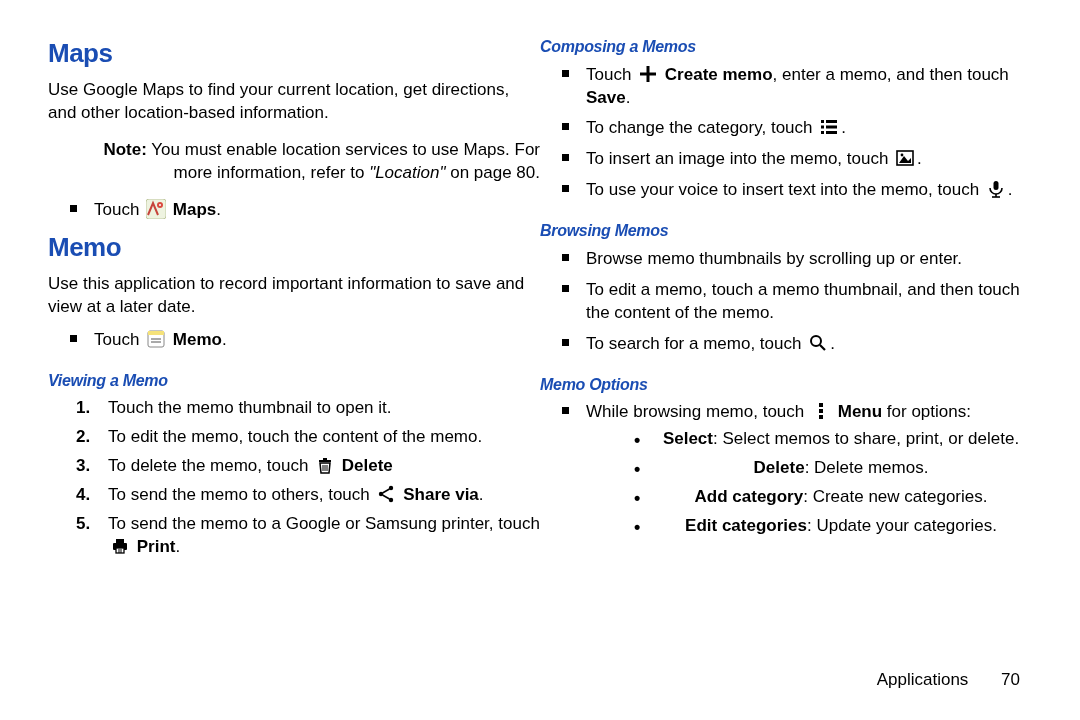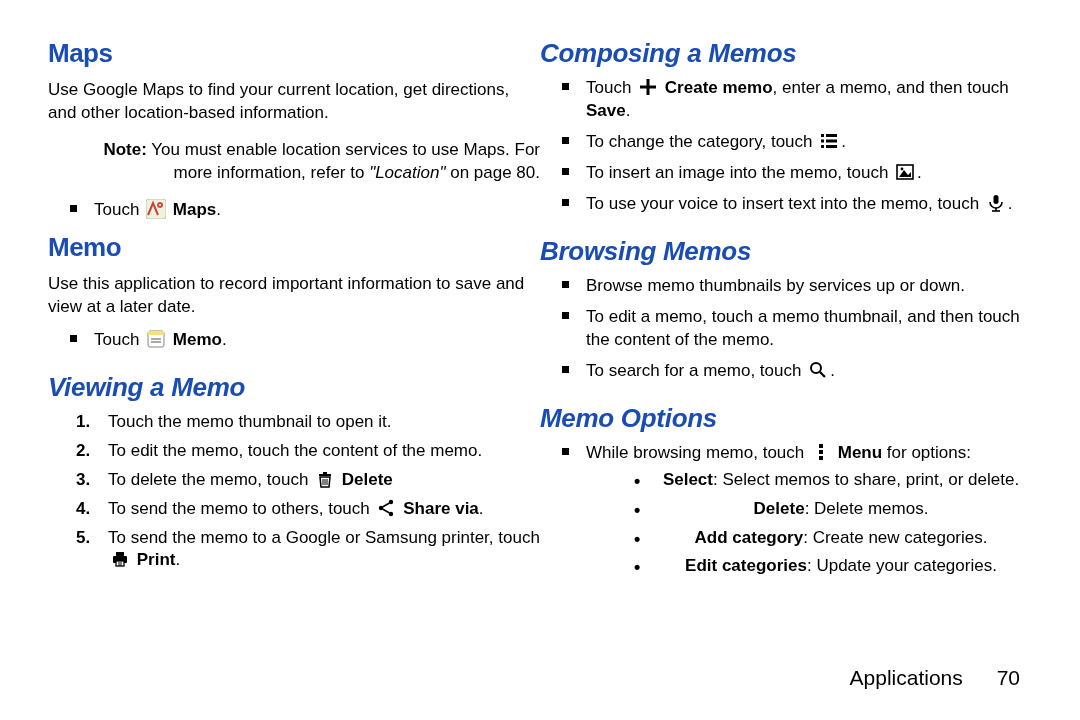--- a/index.html
+++ b/index.html
@@ -27,21 +27,21 @@
     color: #1a4db3;
     font-weight: 900;
     font-size: 26px;
     margin: 6px 0 8px 0;
     letter-spacing: -0.5px;
   }
   h2.sub {
     color: #1a4db3;
     font-style: italic;
     font-weight: 900;
-    font-size: 26px;
+    font-size: 16px;
     margin: 18px 0 6px 0;
     letter-spacing: -0.3px;
   }
   p {
     margin: 4px 0 10px 0;
   }
   .note {
     margin: 14px 0 14px 32px;
     text-indent: -46px;
     padding-left: 46px;
@@ -104,21 +104,21 @@
     left: 48px;
     top: 0;
     font-weight: 900;
     font-size: 18px;
   }
   .bold { font-weight: 900; }
   .footer {
     position: absolute;
     right: 60px;
     bottom: 28px;
-    font-size: 21px;
+    font-size: 17px;
   }
   .footer .chap { margin-right: 28px; }
   
   .ico {
     display: inline-block;
     vertical-align: -4px;
     width: 20px;
     height: 20px;
     margin: 0 2px;
   }
@@ -229,21 +229,21 @@
               <rect x="7.5" y="2" width="5" height="9" rx="2.5" fill="#000"></rect>
               <path d="M4 9 a6 6 0 0 0 12 0" fill="none" stroke="#000" stroke-width="1.6"></path>
               <line x1="10" y1="15" x2="10" y2="18" stroke="#000" stroke-width="1.6"></line>
               <line x1="6" y1="18" x2="14" y2="18" stroke="#000" stroke-width="1.6"></line>
             </svg></span><span>.</span>
       </li>
     </ul>
 
     <h2 class="sub">Browsing Memos</h2>
     <ul class="bullets">
-      <li>Browse memo thumbnails by services up or down.</li>
+      <li>Browse memo thumbnails by scrolling up or enter.</li>
       <li>To edit a memo, touch a memo thumbnail, and then touch the content of the memo.</li>
       <li>
         <span>To search for a memo, touch </span><span class="ico"><svg viewBox="0 0 20 20">
               <circle cx="8" cy="8" r="5" fill="none" stroke="#000" stroke-width="2"></circle>
               <line x1="12" y1="12" x2="17" y2="17" stroke="#000" stroke-width="2.2"></line>
             </svg></span><span>.</span>
       </li>
     </ul>
 
     <h2 class="sub">Memo Options</h2>

